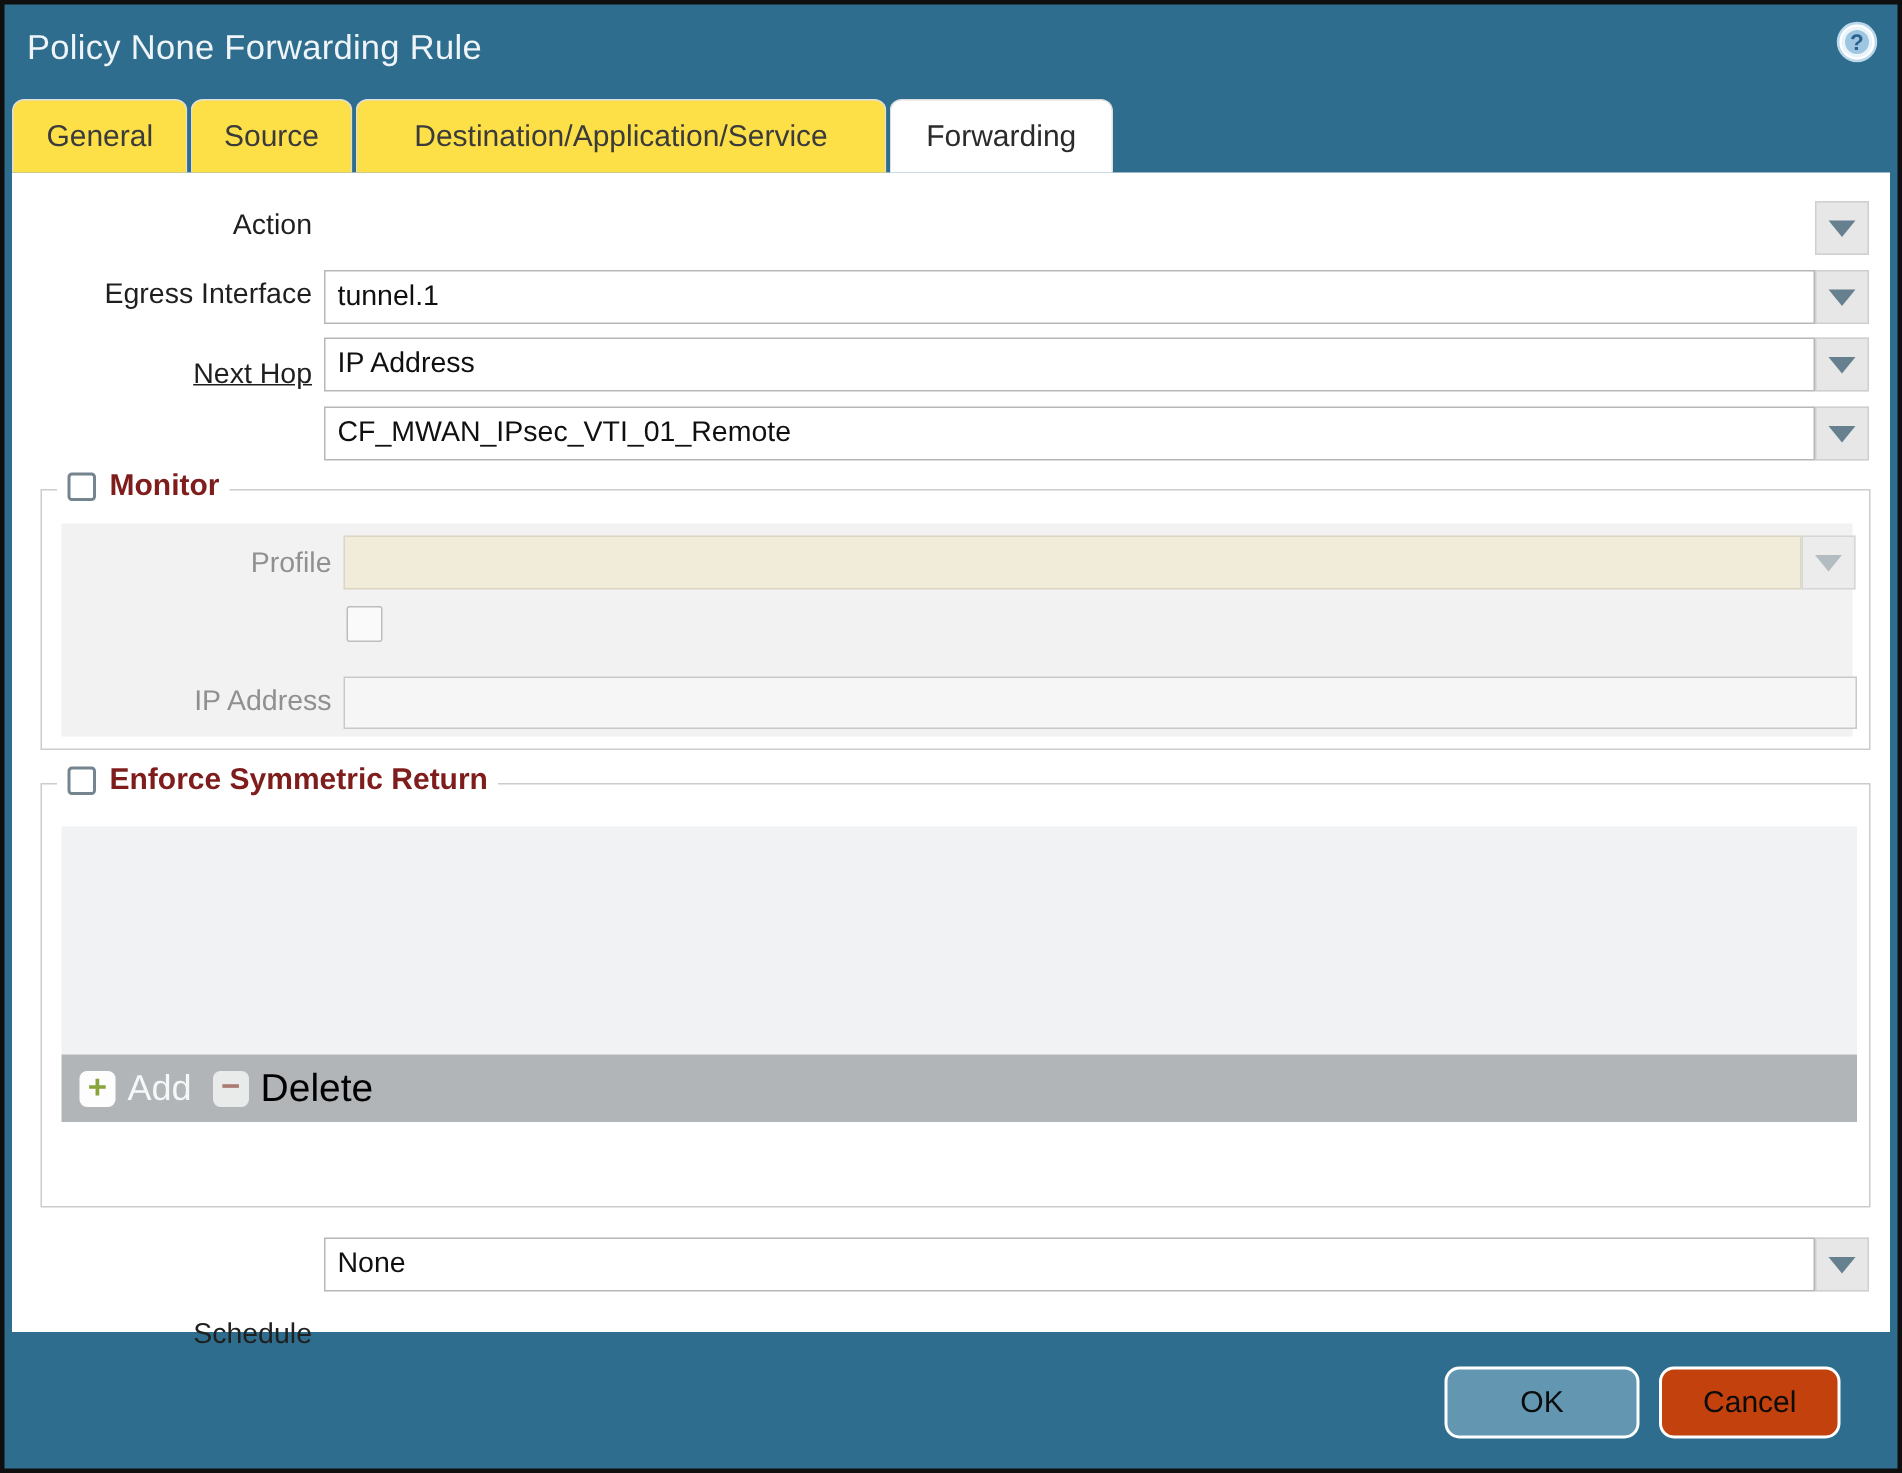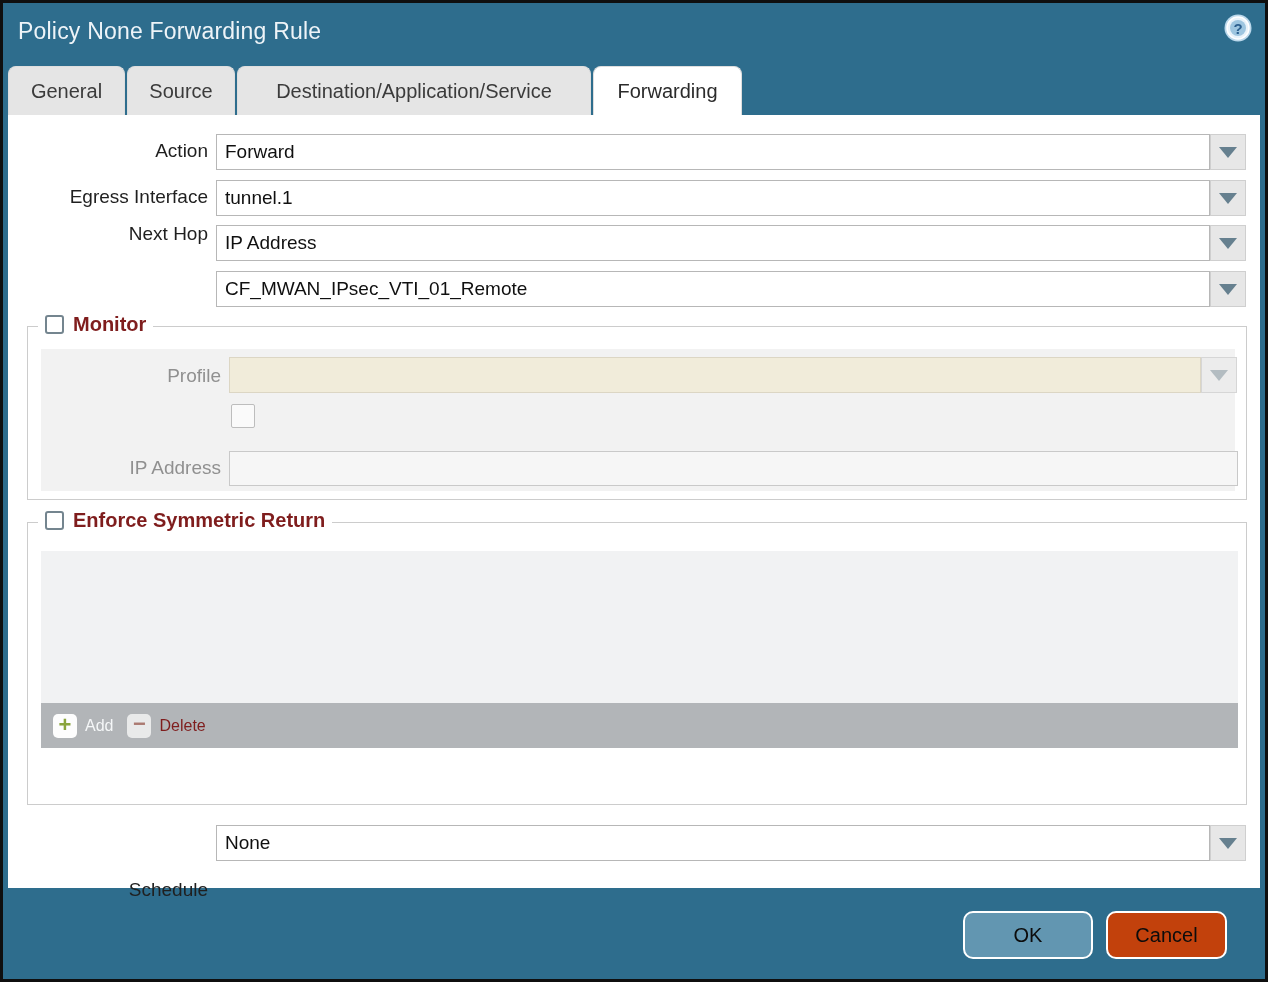--- a/index.html
+++ b/index.html
@@ -7,21 +7,21 @@
   .dialog {
     position:relative; width:1268px; height:982px;
     background:#2e6d8d; border:3px solid #0f0f0f; overflow:hidden;
   }
   
   .title { position:absolute; left:15px; top:15px; font-size:23px; color:#eef4f8; font-weight:400; letter-spacing:.2px; }
   .help { position:absolute; left:1220px; top:10px; width:30px; height:30px; cursor:pointer; }
   
   .tabs { position:absolute; left:5px; top:63px; height:49px; display:flex; gap:2px; z-index:3; }
   .tab {
-    height:49px; background:#e5e5e5; color:#3b3b3b;
+    height:49px; background:#fde047; color:#3b3b3b;
     border:1px solid #dedede; border-bottom:none;
     border-radius:8px 8px 0 0; font-size:20px;
     display:flex; align-items:center; justify-content:center; cursor:pointer;
   }
   .tab.active { background:#ffffff; color:#2b2b2b; }
   .tab-general { width:117px; } .tab-source { width:108px; }
   .tab-dest { width:354px; } .tab-forwarding { width:149px; }
   
   .content { position:absolute; left:5px; top:112px; width:1252px; height:773px; background:#ffffff; z-index:2; }
   .flabel { position:absolute; left:0; width:200px; text-align:right; font-size:19px; color:#1f1f1f;padding-left:24px; }
@@ -33,21 +33,21 @@
   .ddbtn {
     position:absolute; left:1202px; width:36px; height:36px;
     background:#e7e7e7; border:1px solid #cfcfcf;
     display:flex; align-items:center; justify-content:center; cursor:pointer;
   }
   .arrow { width:0; height:0; border-left:9px solid transparent; border-right:9px solid transparent; border-top:11px solid #66808f; }
   .arrow.dim { border-top-color:#b3bcc1; }
   
   .lbl-action { top:25px; } .f-action { top:19px; } .dd-action { top:19px; }
   .lbl-egress { top:71px; } .f-egress { top:65px; } .dd-egress { top:65px; }
-  .lbl-nexthop { top:108px; } .f-nexthop { top:110px; } .dd-nexthop { top:110px; }
+  .lbl-nexthop { top:124px;text-decoration:underline; } .f-nexthop { top:110px; } .dd-nexthop { top:110px; }
   .f-nhaddr { top:156px; } .dd-nhaddr { top:156px; }
   
   .fieldset { position:absolute; border:1px solid #cccccc; background:transparent; }
   .fs-monitor { left:19px; top:211px; width:1220px; height:174px; }
   .fs-enforce { left:19px; top:407px; width:1220px; height:283px; }
   .legend {
     position:absolute; top:-14px; left:10px; background:#ffffff; padding:0 7px;
     display:flex; align-items:center; gap:9px;
   }
   .legend .cb-section {
@@ -72,26 +72,26 @@
   
   .nh-table { position:absolute; left:13px; top:28px; width:1197px; }
   .nh-head { height:48px; background:#b2b5b8; color:#e9ebed; font-size:20px; line-height:48px; padding-left:20px; }
   .nh-body { height:152px; background:#f1f2f3; }
   .nh-foot { height:45px; background:#b2b5b8; display:flex; align-items:center; gap:14px; padding-left:12px; }
   .btn-add, .btn-delete { display:flex; align-items:center; gap:8px; cursor:pointer; }
   .ic-plus {
     width:24px; height:24px; border-radius:5px; background:#fdfdfd;
     color:#8aa43c; font-size:22px; font-weight:bold; line-height:22px; text-align:center;
   }
-  .btn-add span.txt { color:#f5f7f8; font-size:16px; }
+  .btn-add span.txt { color:#f5f7f8; font-size:24px; }
   .ic-minus {
     width:24px; height:24px; border-radius:5px; background:#e9eaea;
     color:#ab7a71; font-size:22px; font-weight:bold; line-height:20px; text-align:center;
   }
-  .btn-delete span.txt { color:#7f1d1d; font-size:16px; }
+  .btn-delete span.txt { color:#000000; font-size:26px; }
   
   .lbl-schedule { top:716px;margin-top:48px; } .f-schedule { top:710px; } .dd-schedule { top:710px; }
   
   .btn {
     position:absolute; height:48px; border:2px solid #ffffff; border-radius:10px;
     font-size:20px; color:#0c0c0c; cursor:pointer;
     display:flex; align-items:center; justify-content:center;
   }
   .btn-ok { left:960px; top:908px; width:130px; background:#6296b1; }
   .btn-cancel { left:1103px; top:908px; width:121px; background:#c2410c; }
@@ -115,21 +115,20 @@
   <div class="tabs">
     <div class="tab tab-general">General</div>
     <div class="tab tab-source">Source</div>
     <div class="tab tab-dest">Destination/Application/Service</div>
     <div class="tab tab-forwarding active">Forwarding</div>
   </div>
 
   <div class="content">
 
     <div class="flabel lbl-action">Action</div>
-    <input class="field f-action" readonly="" value="Forward" style="">
     <div class="ddbtn dd-action">
       <div class="arrow"></div>
     </div>
 
     <div class="flabel lbl-egress">Egress Interface</div>
     <input class="field f-egress" readonly="" value="tunnel.1" style="">
     <div class="ddbtn dd-egress">
       <div class="arrow"></div>
     </div>
 

